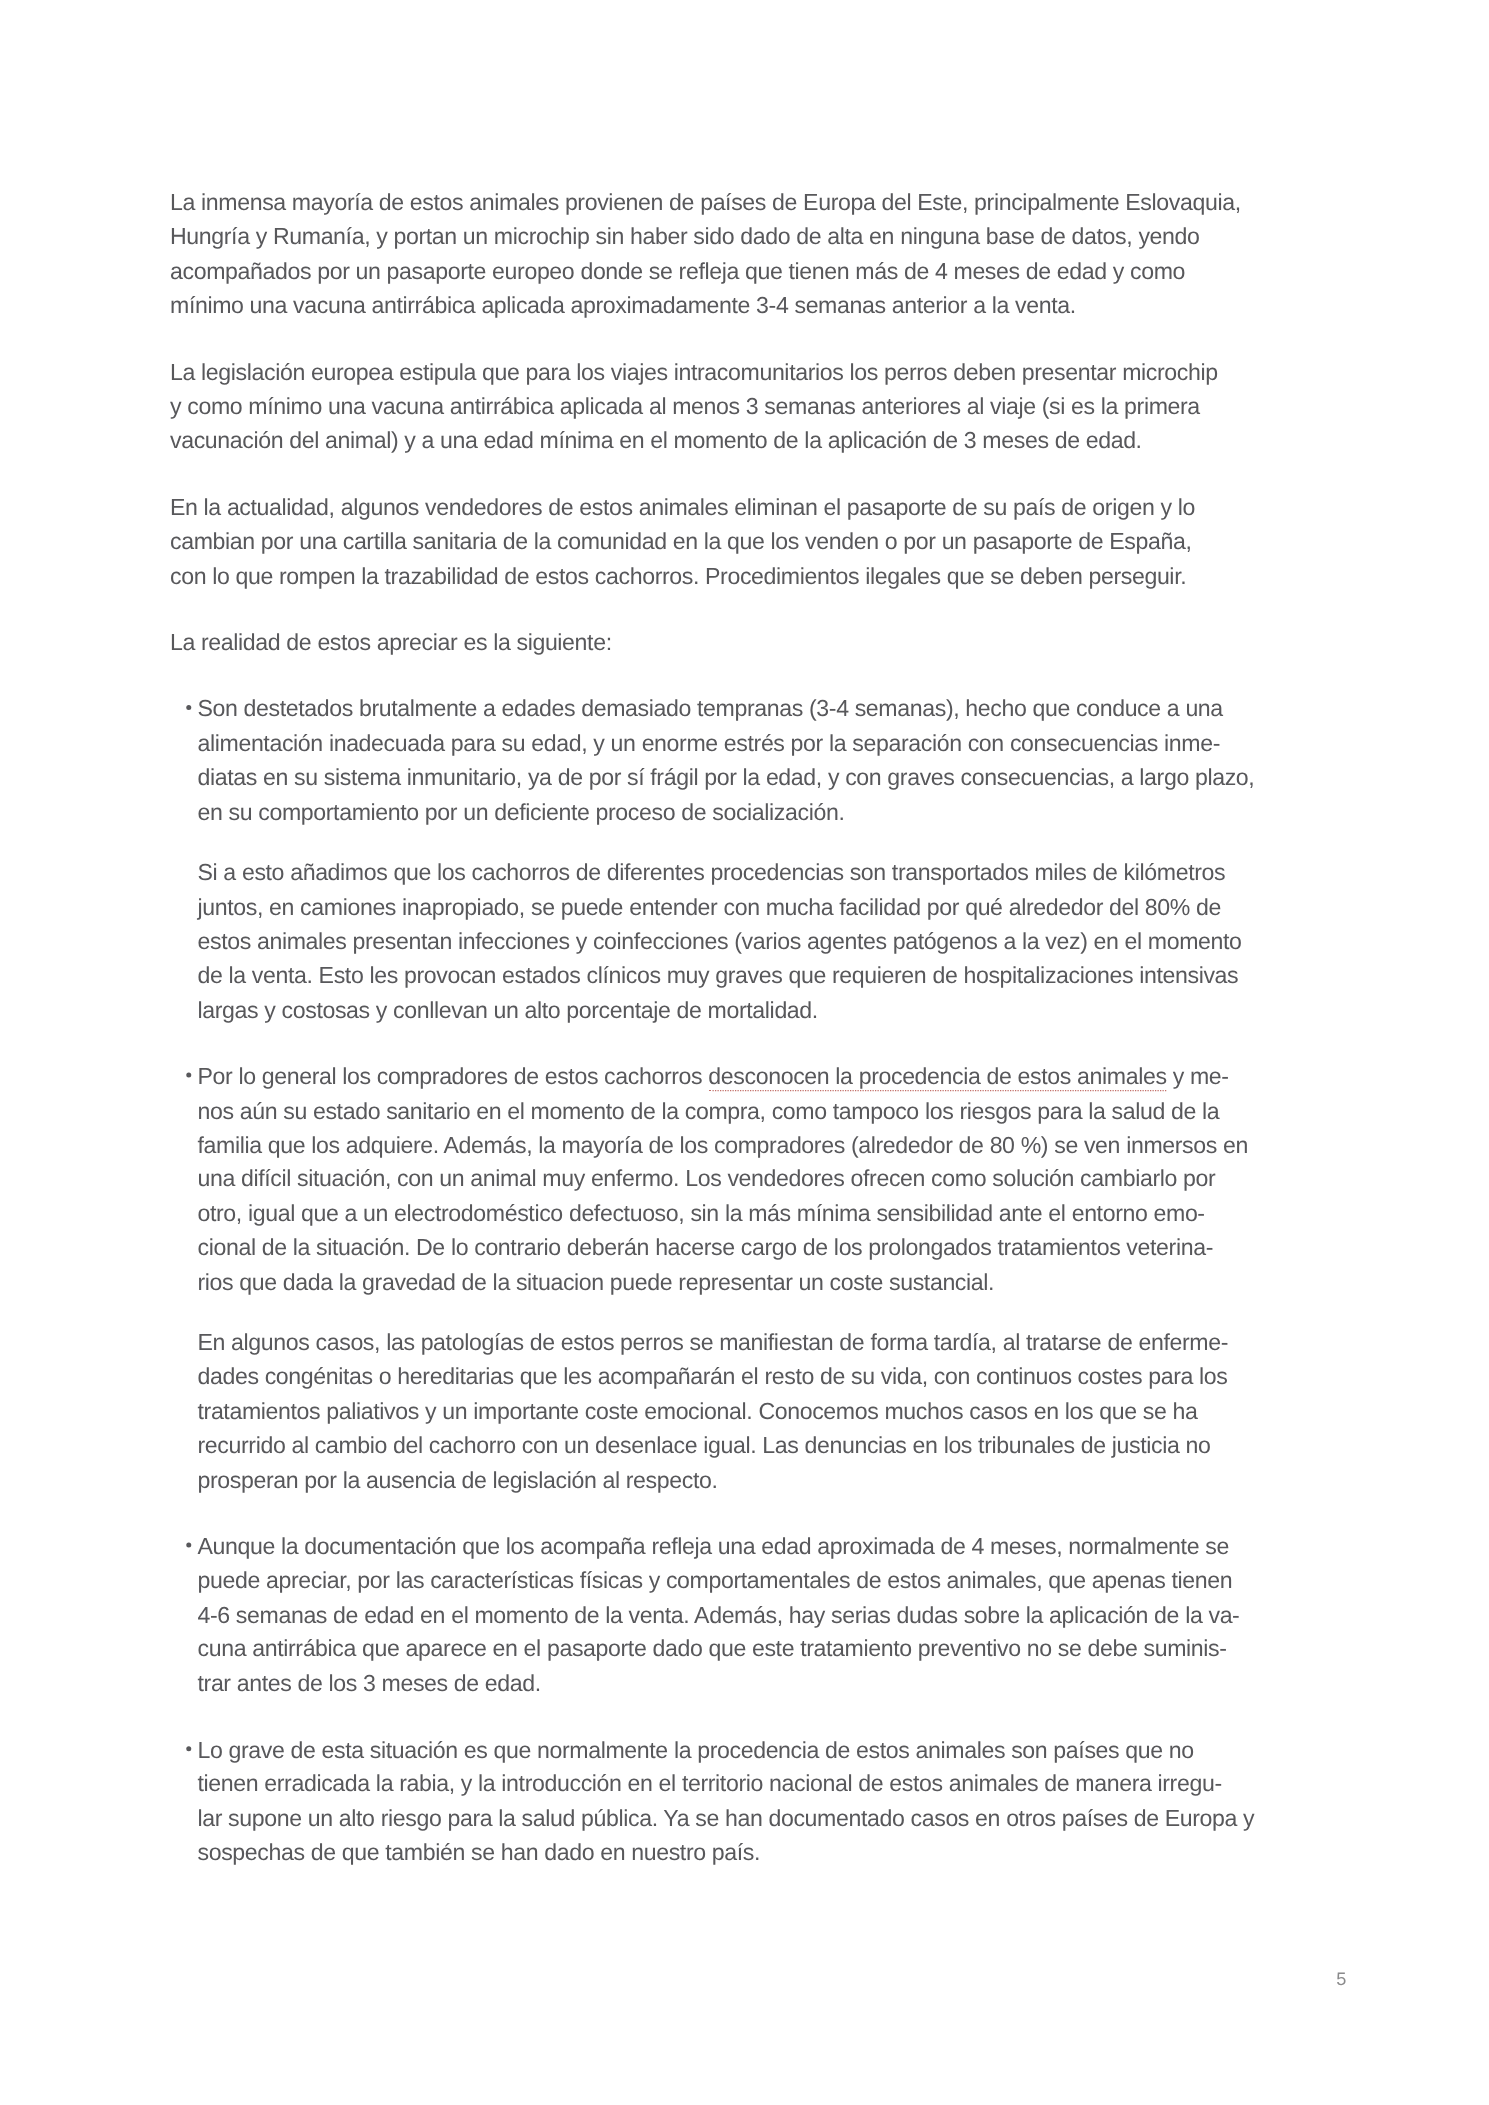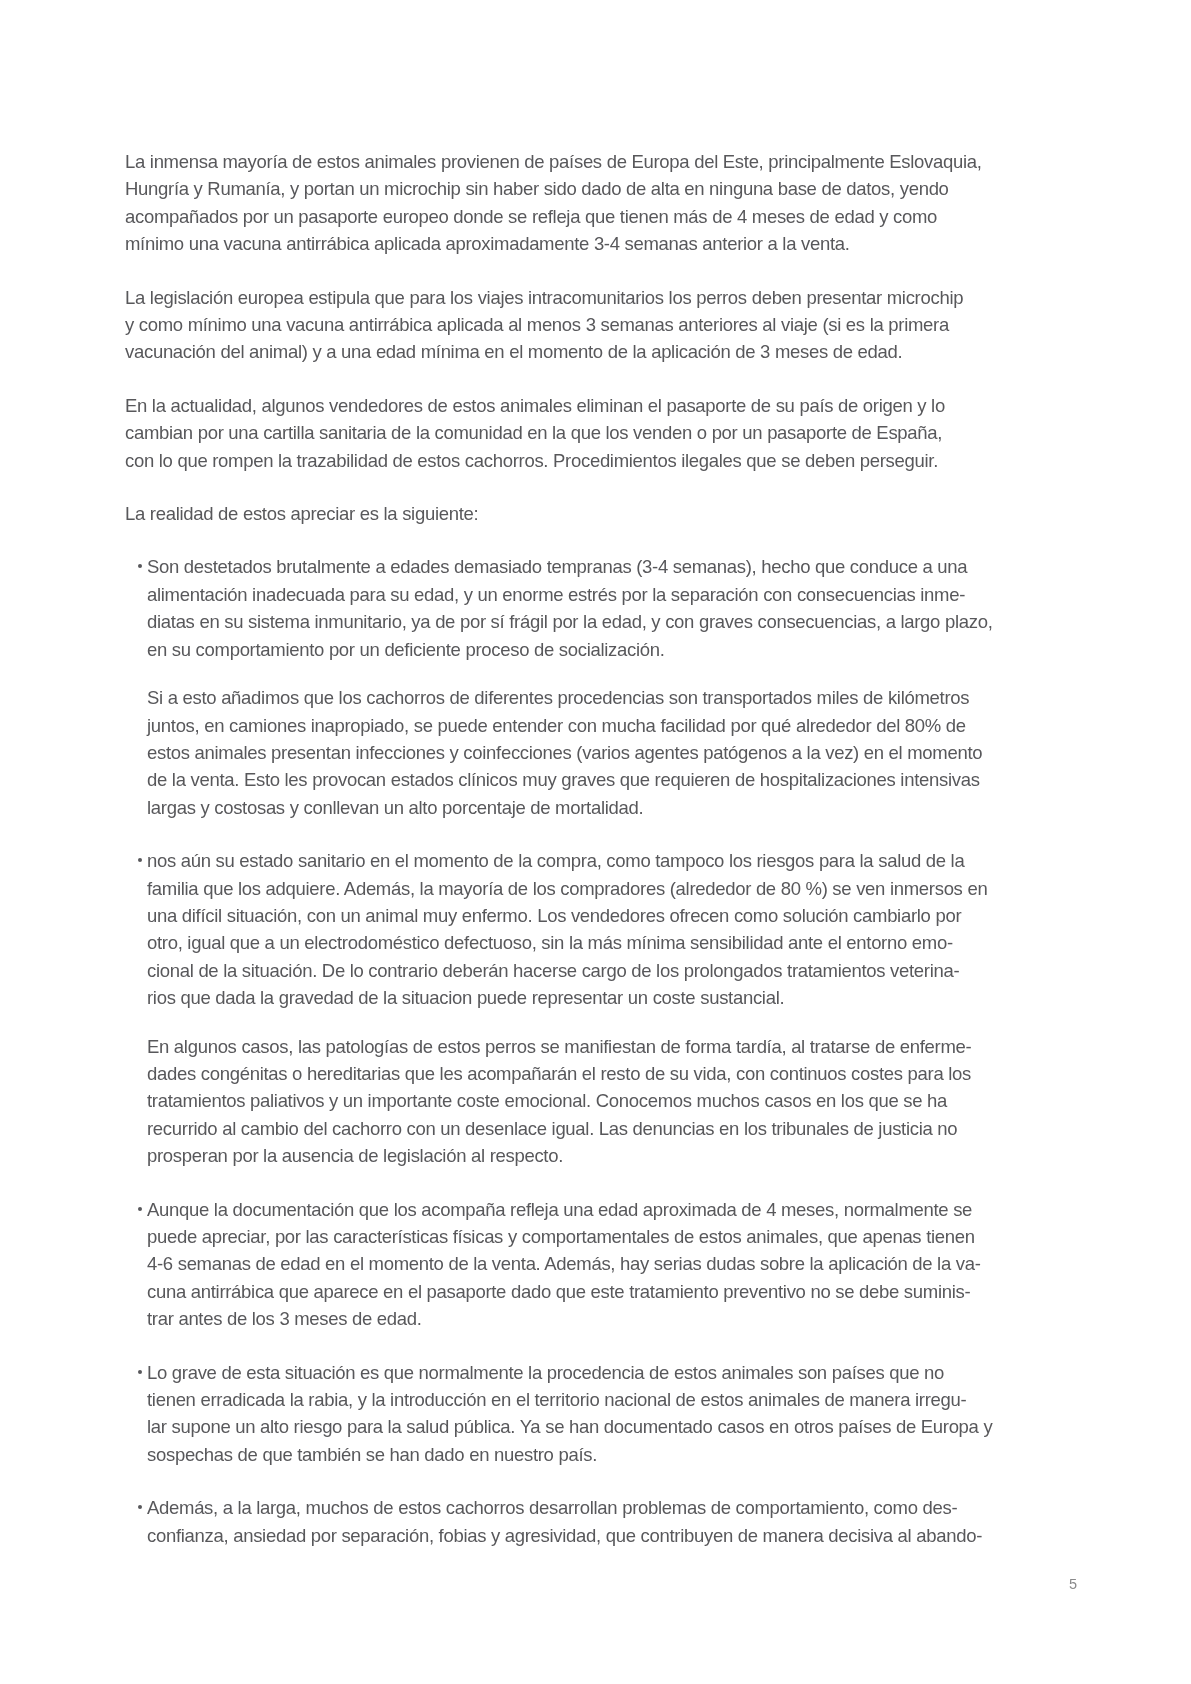--- a/index.html
+++ b/index.html
@@ -11,21 +11,21 @@
     position: relative;
     width: 1191px;
     height: 1684px;
     background: #ffffff;
     overflow: hidden;
     font-family: "Liberation Sans", "DejaVu Sans", sans-serif;
     color: #58585b;
   }
   .content {
     position: absolute;
-    left: 125px;
+    left: 136px;
     top: 148px;
     width: 935px;
     font-size: 18.5px;
     line-height: 27.4px;
     letter-spacing: -0.3px;
     font-weight: 400;
   }
   .lines {
     white-space: pre-line;
   }
@@ -104,20 +104,21 @@
 en su comportamiento por un deficiente proceso de socialización.</div>
         <div class="lines sub-para">Si a esto añadimos que los cachorros de diferentes procedencias son transportados miles de kilómetros
 juntos, en camiones inapropiado, se puede entender con mucha facilidad por qué alrededor del 80% de
 estos animales presentan infecciones y coinfecciones (varios agentes patógenos a la vez) en el momento
 de la venta. Esto les provocan estados clínicos muy graves que requieren de hospitalizaciones intensivas
 largas y costosas y conllevan un alto porcentaje de mortalidad.</div>
       </li>
 
       <li class="bullet-item">
         <span class="dot"></span>
+        <span class="line"><span>Por lo general los compradores de estos cachorros </span><span class="spellcheck">desconocen la procedencia de estos animales</span><span> y me-</span></span>
         <div class="lines">nos aún su estado sanitario en el momento de la compra, como tampoco los riesgos para la salud de la
 familia que los adquiere. Además, la mayoría de los compradores (alrededor de 80 %) se ven inmersos en
 una difícil situación, con un animal muy enfermo. Los vendedores ofrecen como solución cambiarlo por
 otro, igual que a un electrodoméstico defectuoso, sin la más mínima sensibilidad ante el entorno emo-
 cional de la situación. De lo contrario deberán hacerse cargo de los prolongados tratamientos veterina-
 rios que dada la gravedad de la situacion puede representar un coste sustancial.</div>
         <div class="lines sub-para">En algunos casos, las patologías de estos perros se manifiestan de forma tardía, al tratarse de enferme-
 dades congénitas o hereditarias que les acompañarán el resto de su vida, con continuos costes para los
 tratamientos paliativos y un importante coste emocional. Conocemos muchos casos en los que se ha
 recurrido al cambio del cachorro con un desenlace igual.  Las denuncias en los tribunales de justicia no
@@ -134,23 +135,18 @@
       </li>
 
       <li class="bullet-item">
         <span class="dot"></span>
         <div class="lines">Lo grave de esta situación es que normalmente la procedencia de estos animales son países que no
 tienen erradicada la rabia, y la introducción en el territorio nacional de estos animales de manera irregu-
 lar supone un alto riesgo para la salud pública. Ya se han documentado casos en otros países de Europa y
 sospechas de que también se han dado en nuestro país.</div>
       </li>
 
-      <li class="bullet-item">
-        <span class="dot"></span>
-        <div class="lines">Además, a la larga, muchos de estos cachorros desarrollan problemas de comportamiento, como des-
-confianza, ansiedad por separación, fobias y agresividad, que contribuyen de manera decisiva al abando-</div>
-      </li>
 
     </ul>
   </div>
 
   <div class="page-number">5</div>
 </div>
 
 </body></html>

